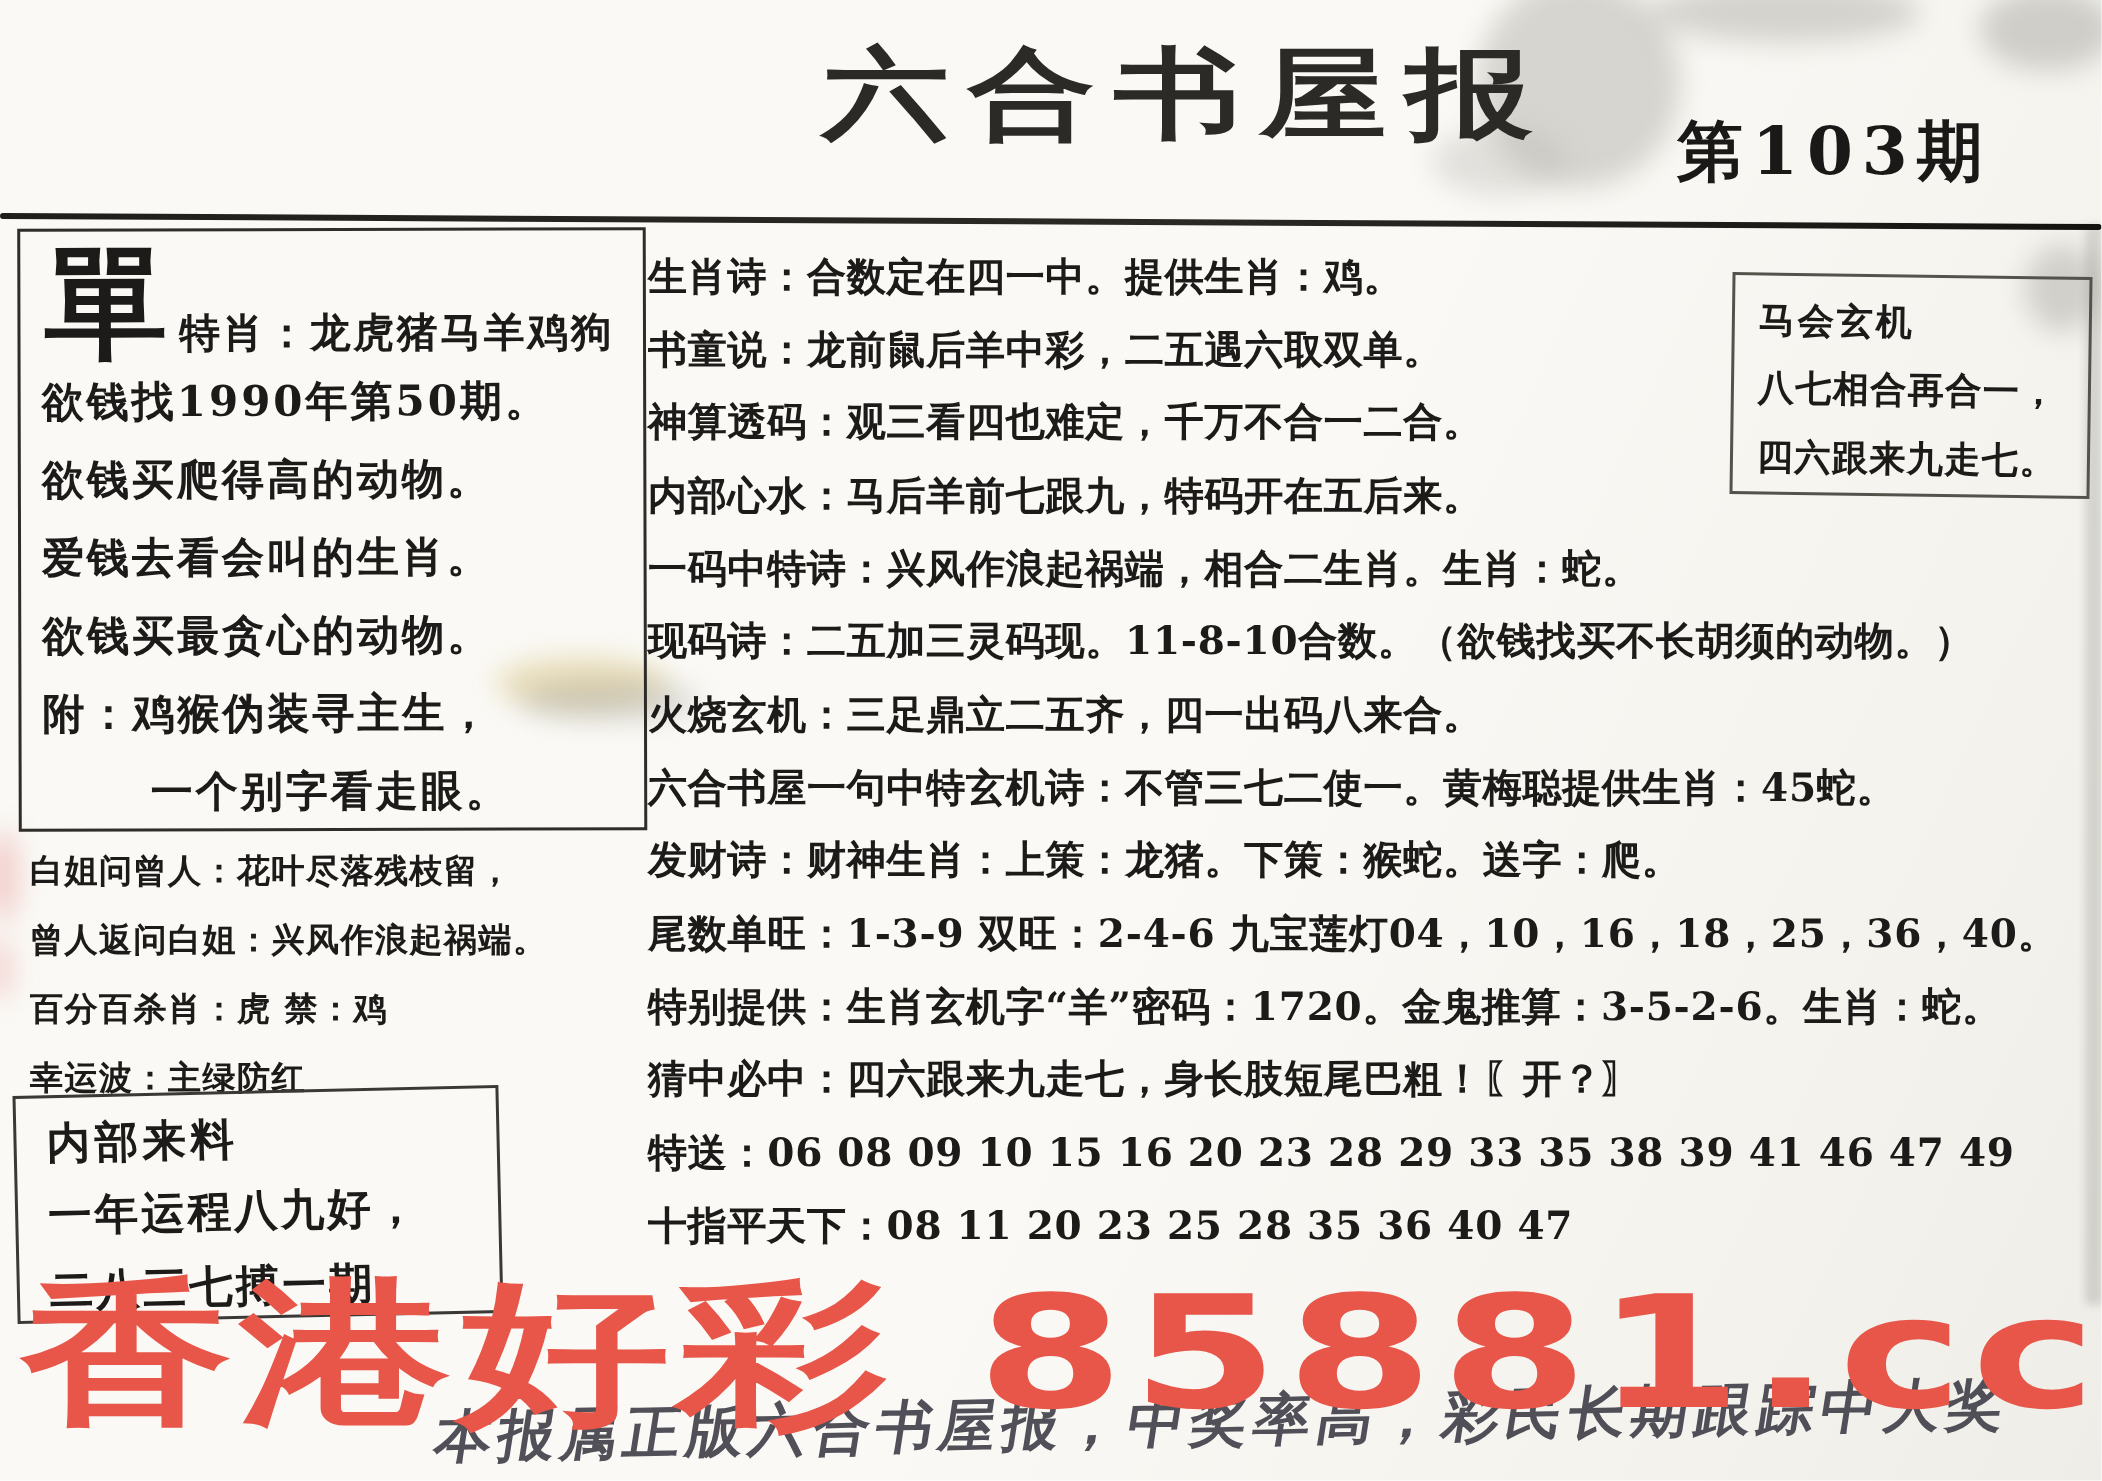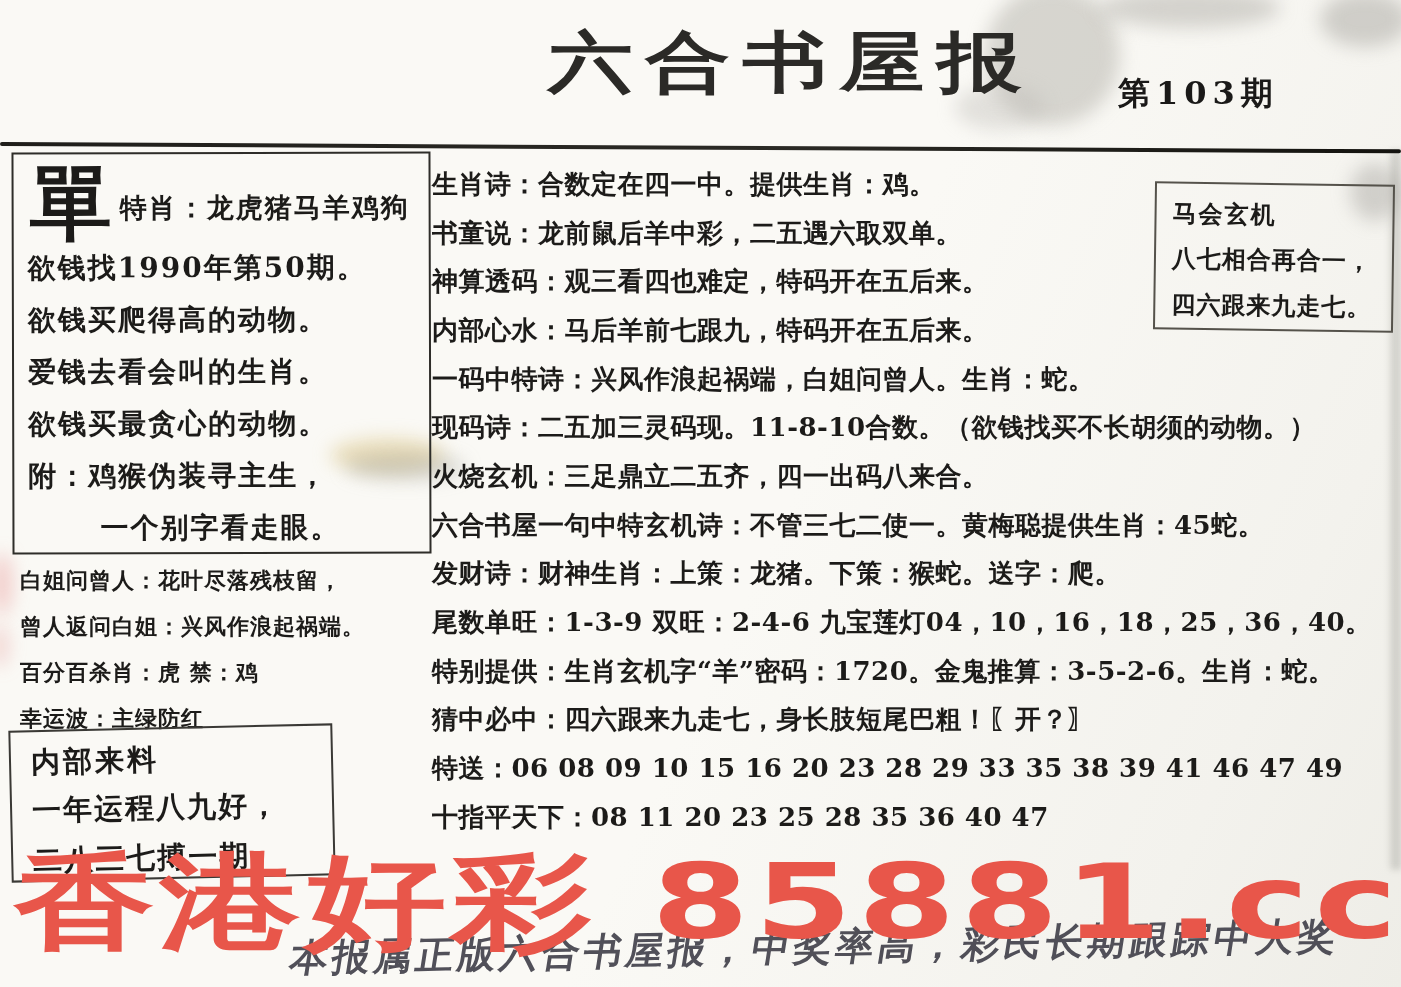--- a/index.html
+++ b/index.html
@@ -19,40 +19,40 @@
   
   .title {
     position:absolute; left:548px; top:18px;
     font-size:66px; font-weight:700; letter-spacing:10px;
     color:#2b2a27; white-space:nowrap;
     transform:scaleX(1.28); transform-origin:left top;
     z-index:2;
   }
   .issue {
     position:absolute; left:1118px; top:72px;
-    font-size:32px; font-weight:700; letter-spacing:6px;
+    font-size:44px; font-weight:700; letter-spacing:6px;
     color:#1a1918; white-space:nowrap; z-index:2;
   }
   .header-rule {
     position:absolute; left:0; top:142px; width:1401px; height:4px;
     background:linear-gradient(90deg,#1f1e1a 0%, #2b2a25 55%, #14130f 100%);
     border-radius:2px;
     transform:rotate(0.3deg); transform-origin:left center;
     z-index:2;
   }
 
   
   .left-box {
     position:absolute; left:12px; top:152px; width:419px; height:402px;
     border:2px solid #2e2d29; z-index:2;
     transform:rotate(-0.15deg);
   }
   .lb-head { display:flex; align-items:flex-end; height:88px; padding:6px 4px 0 16px; }
   .big-char { font-size:82px; font-weight:900; line-height:0.95; font-family:"DejaVu Sans",sans-serif; letter-spacing:0; }
-  .texiao { font-size:27px; font-weight:700; margin:0 0 16px 8px; letter-spacing:2px; white-space:nowrap; }
+  .texiao { font-size:27px; font-weight:700; margin:0 0 2px 8px; letter-spacing:2px; white-space:nowrap; }
   .lb-line { height:52px; display:flex; align-items:center; padding-left:14px;
              font-size:28px; font-weight:600; letter-spacing:2px; white-space:nowrap; }
   .lb-line.indent { padding-left:86px; }
 
   
   .left-notes { position:absolute; left:20px; top:558px; z-index:2; }
   .ln-line { height:46px; display:flex; align-items:center;
              font-size:22px; font-weight:600; letter-spacing:1px; white-space:nowrap; }
 
   
@@ -149,23 +149,23 @@
 
 <div class="mystic-box">
   <div class="mb-title">马会玄机</div>
   <div class="mb-line">八七相合再合一，</div>
   <div class="mb-line">四六跟来九走七。</div>
 </div>
 
 <div class="main-col">
   <div class="m-line">生肖诗：合数定在四一中。提供生肖：鸡。</div>
   <div class="m-line">书童说：龙前鼠后羊中彩，二五遇六取双单。</div>
-  <div class="m-line">神算透码：观三看四也难定，特码开在五后来。</div>
+  <div class="m-line">神算透码：观三看四也难定，千万不合一二合。</div>
   <div class="m-line">内部心水：马后羊前七跟九，特码开在五后来。</div>
-  <div class="m-line">一码中特诗：兴风作浪起祸端，白姐问曾人。生肖：蛇。</div>
+  <div class="m-line">一码中特诗：兴风作浪起祸端，相合二生肖。生肖：蛇。</div>
   <div class="m-line">现码诗：二五加三灵码现。11-8-10合数。（欲钱找买不长胡须的动物。）</div>
   <div class="m-line">火烧玄机：三足鼎立二五齐，四一出码八来合。</div>
   <div class="m-line">六合书屋一句中特玄机诗：不管三七二使一。黄梅聪提供生肖：45蛇。</div>
   <div class="m-line">发财诗：财神生肖：上策：龙猪。下策：猴蛇。送字：爬。</div>
   <div class="m-line">尾数单旺：1-3-9 双旺：2-4-6 九宝莲灯04，10，16，18，25，36，40。</div>
   <div class="m-line">特别提供：生肖玄机字“羊”密码：1720。金鬼推算：3-5-2-6。生肖：蛇。</div>
   <div class="m-line">猜中必中：四六跟来九走七，身长肢短尾巴粗！〖开？〗</div>
   <div class="m-line">特送：06 08 09 10 15 16 20 23 28 29 33 35 38 39 41 46 47 49</div>
   <div class="m-line">十指平天下：08 11 20 23 25 28 35 36 40 47</div>
 </div>

